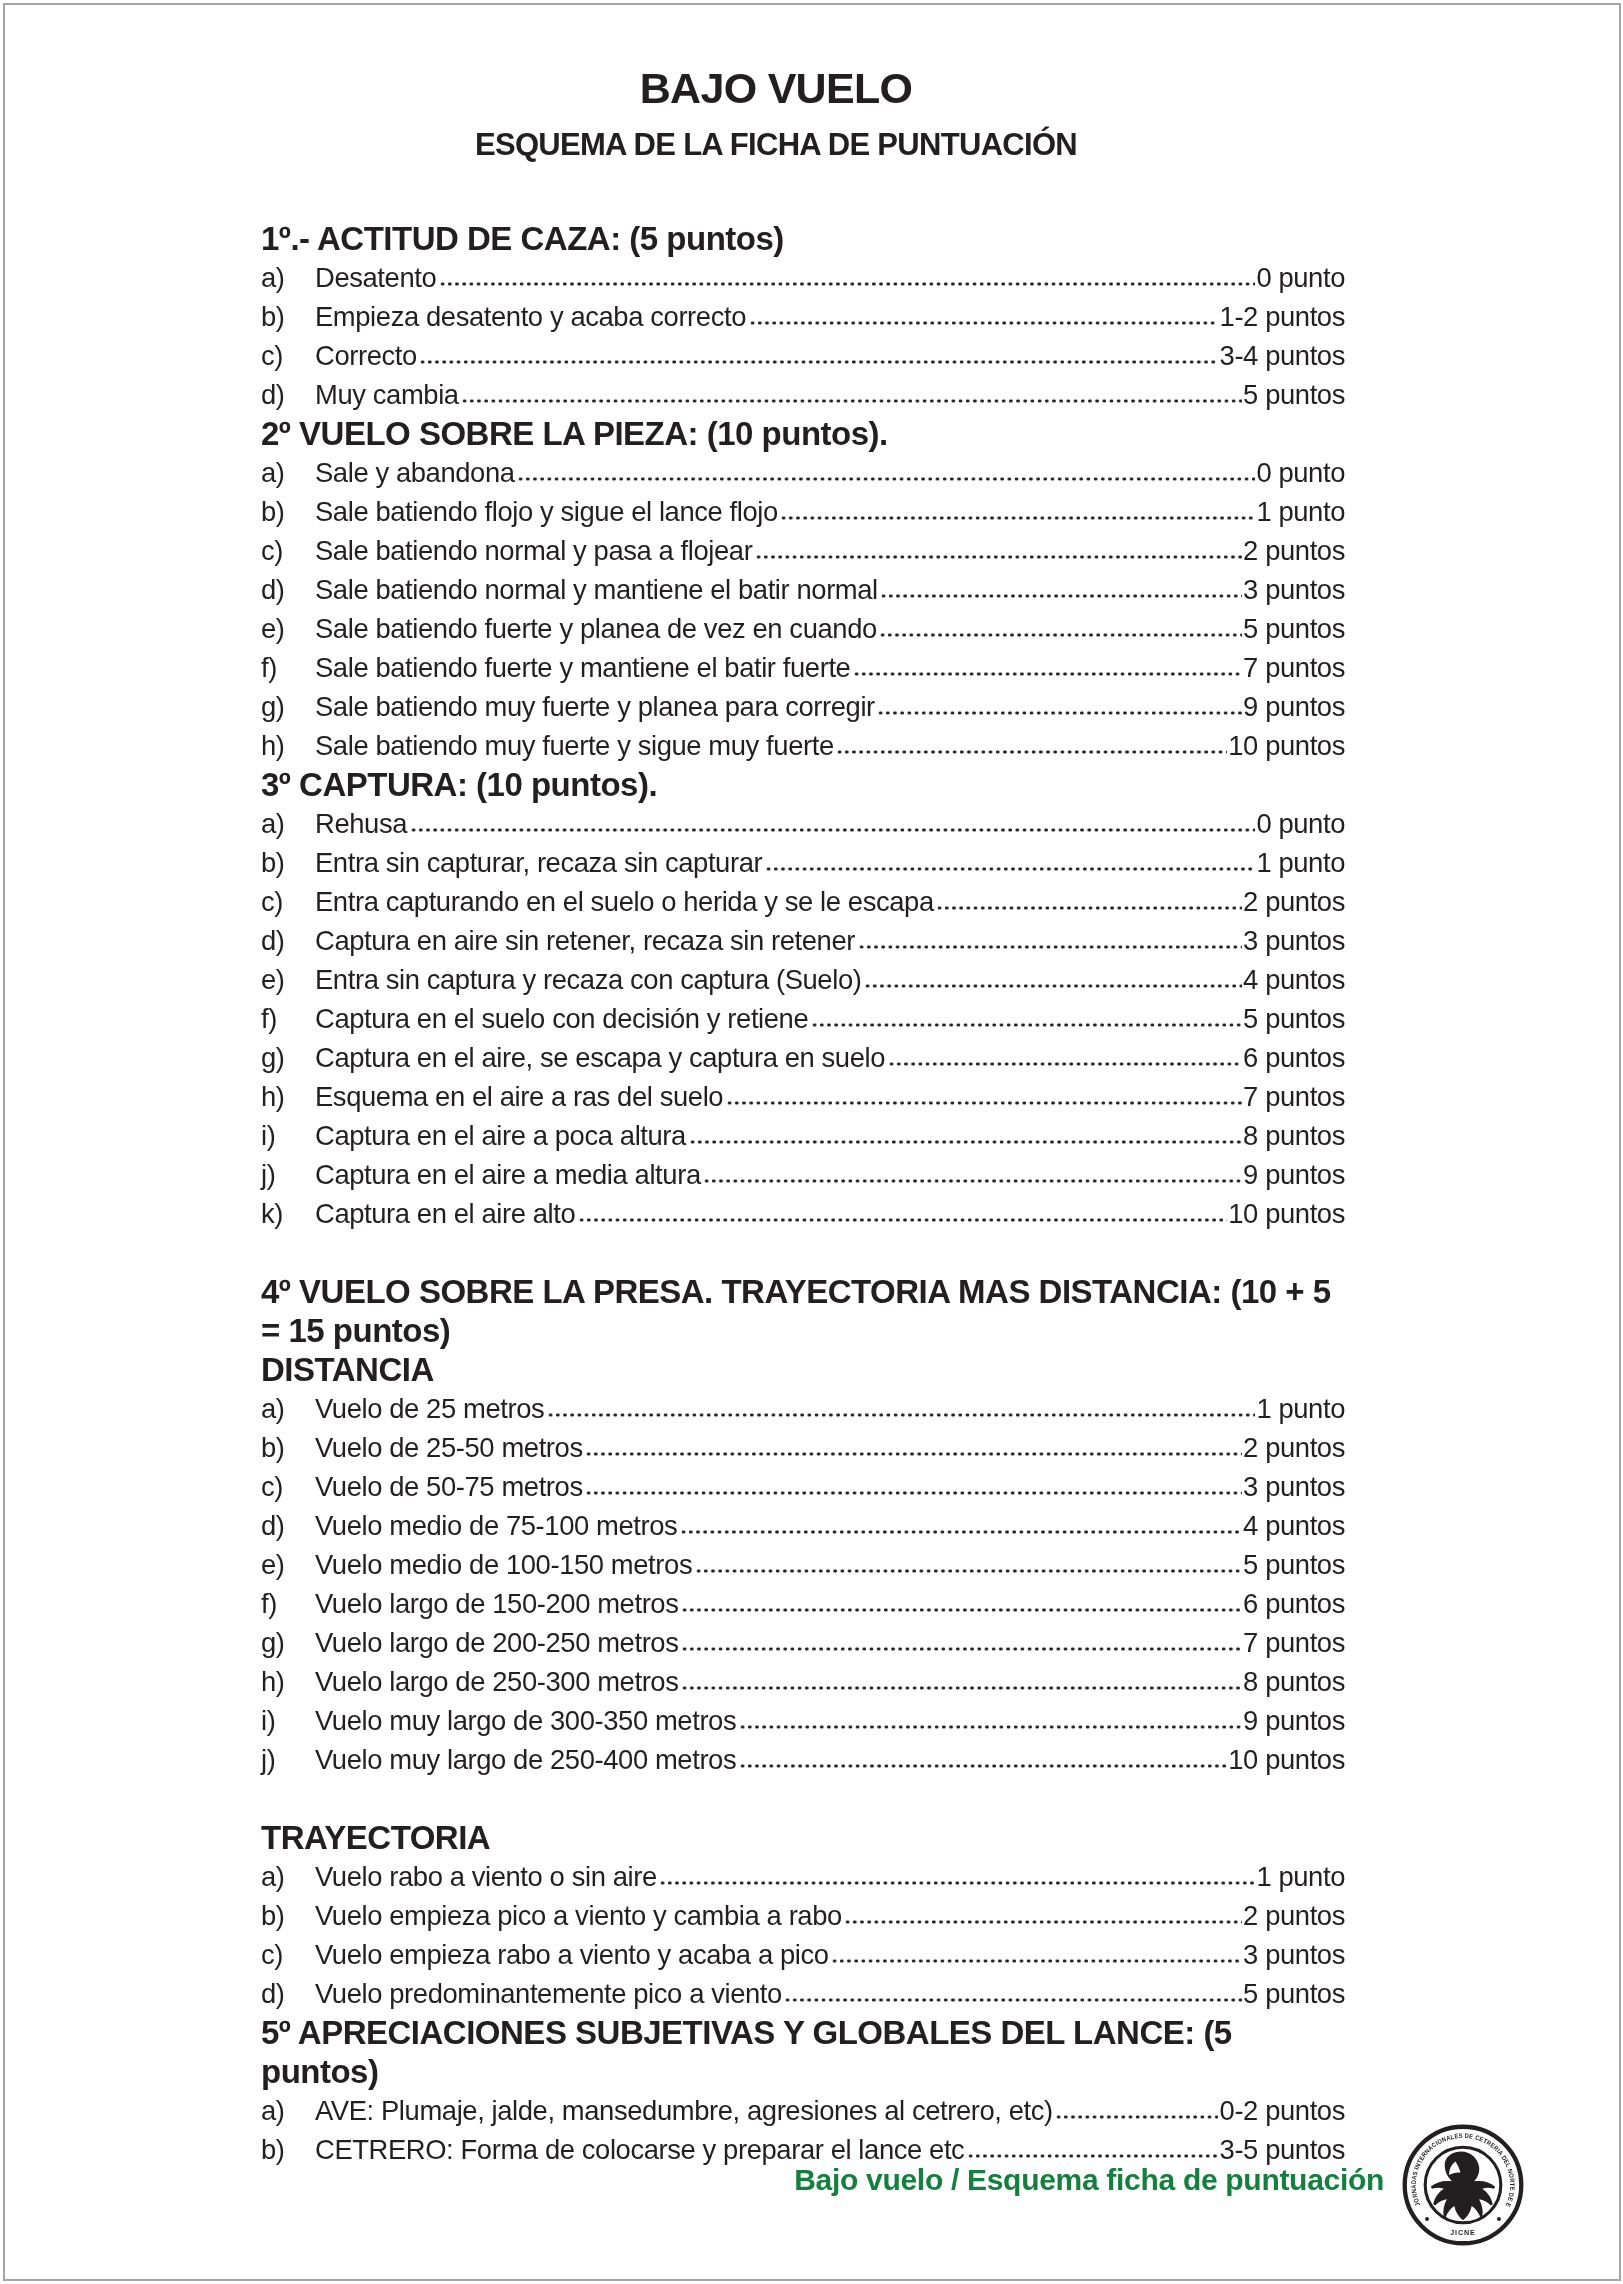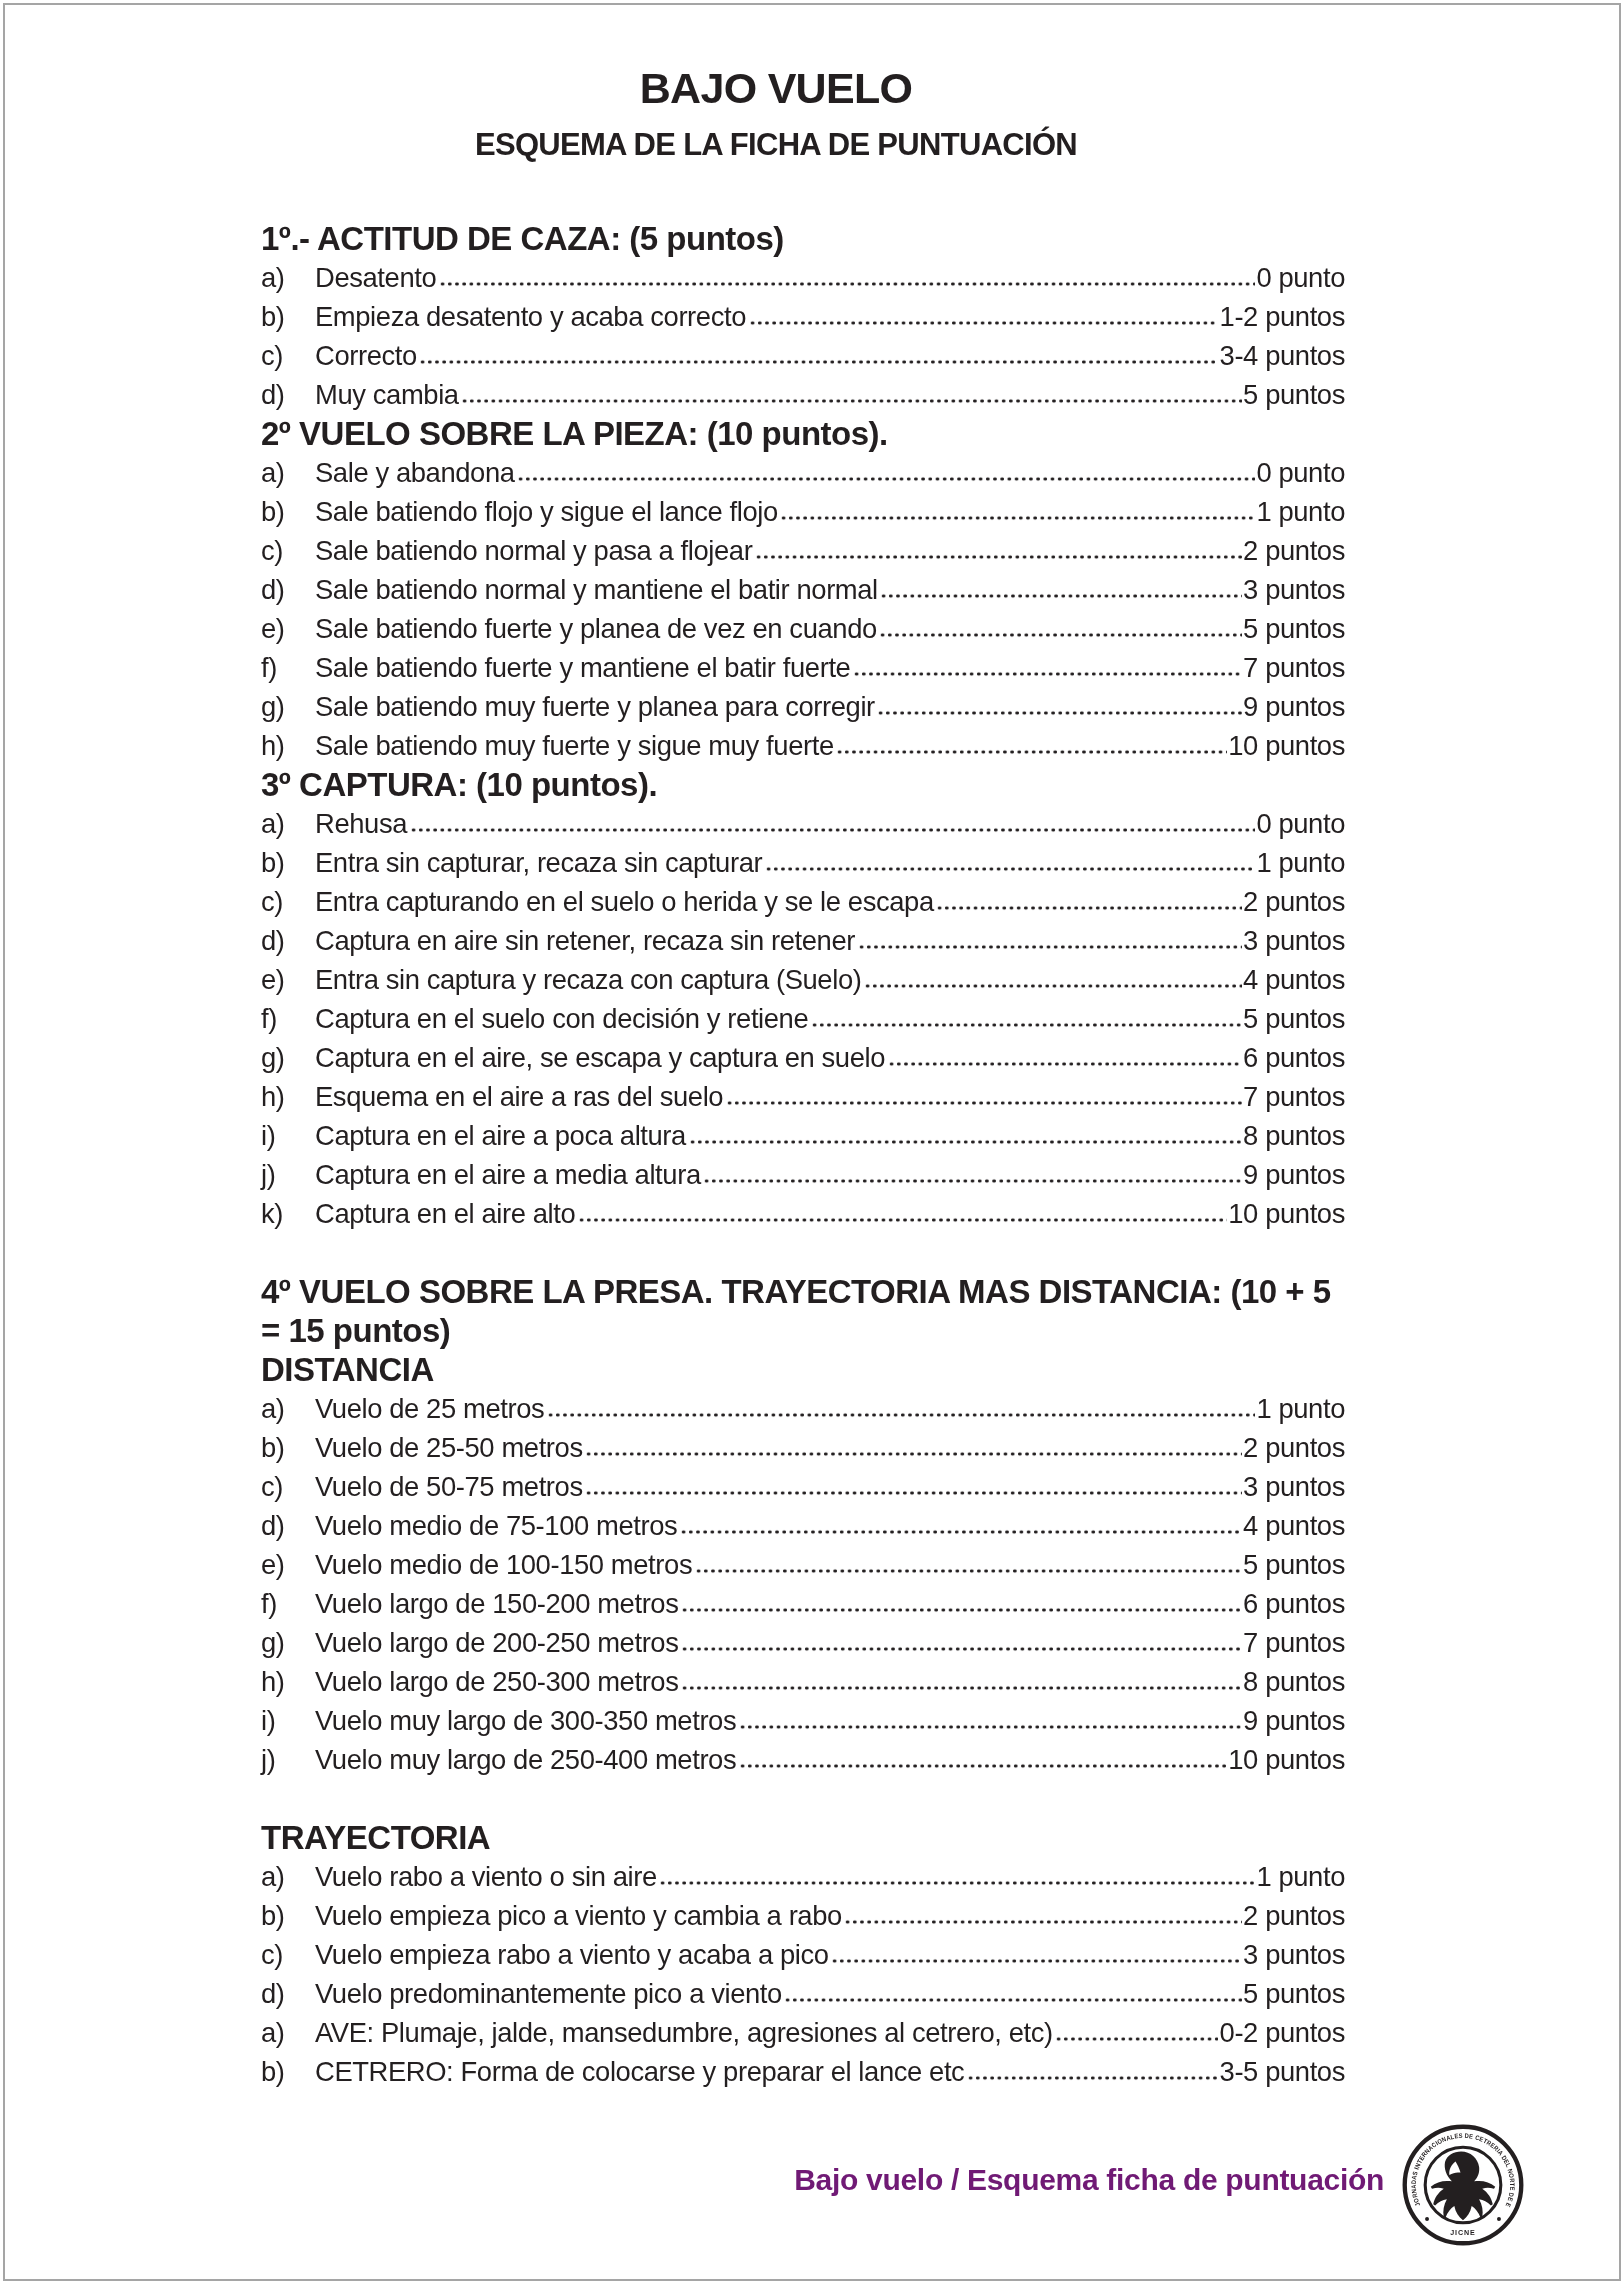--- a/index.html
+++ b/index.html
@@ -73,21 +73,21 @@
     background-position:left bottom;
   }
   .pts{white-space:nowrap;}
   .footer-caption{
     position:absolute;
     top:2163px;
     right:240px;
     font-size:30px;
     font-weight:700;
     letter-spacing:-0.3px;
-    color:#701a75;
+    color:#15803d;
   }
   .logo{
     position:absolute;
     top:2123px;
     right:99px;
     width:124px;
     height:124px;
   }
   .ring-text{
     font-family:"Liberation Sans",sans-serif;
@@ -354,20 +354,21 @@
       </div>
       <div class="row">
         <span class="key">d)</span>
           <span class="lbl">Vuelo predominantemente pico a viento</span>
           <span class="dots"></span>
           <span class="pts">5 puntos</span>
       </div>
     </section>
 
     <section class="sec">
+      <h3 class="sec-h">5º APRECIACIONES SUBJETIVAS Y GLOBALES DEL LANCE: (5 puntos)</h3>
       <div class="row">
         <span class="key">a)</span>
           <span class="lbl">AVE: Plumaje, jalde, mansedumbre, agresiones al cetrero, etc)</span>
           <span class="dots"></span>
           <span class="pts">0-2 puntos</span>
       </div>
       <div class="row">
         <span class="key">b)</span>
           <span class="lbl">CETRERO: Forma de colocarse y preparar el lance etc</span>
           <span class="dots"></span>

